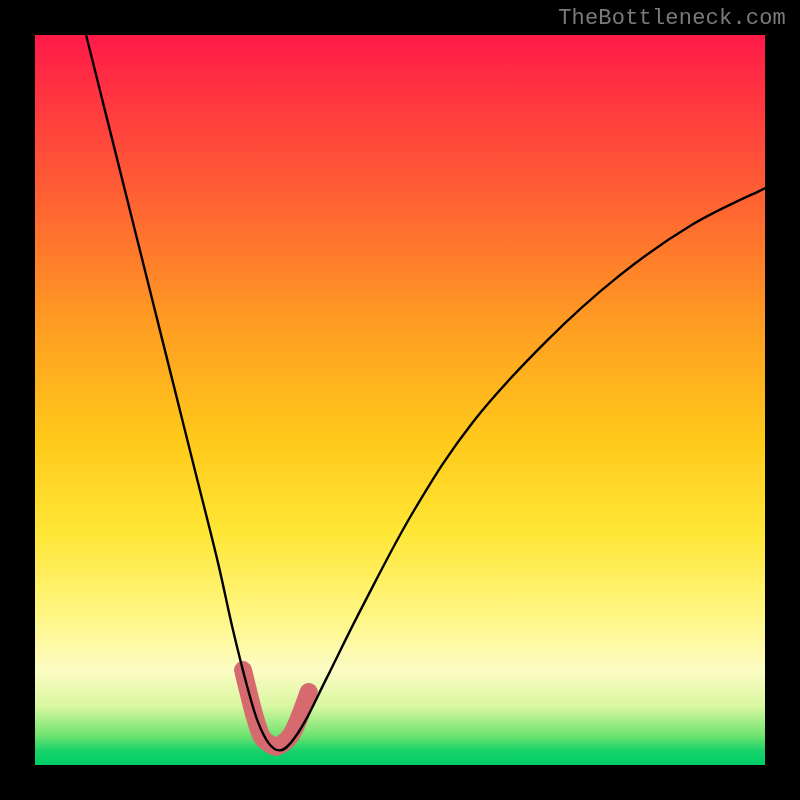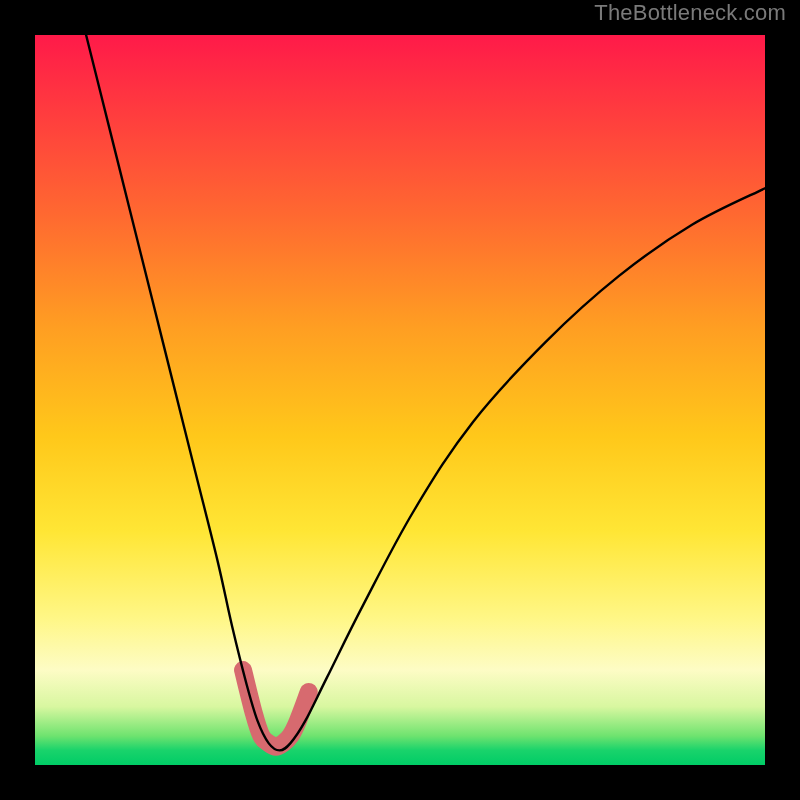--- a/index.html
+++ b/index.html
@@ -35,23 +35,23 @@
   .svg-layer {
     position: absolute;
     left: 0;
     top: 0;
     width: 730px;
     height: 730px;
     overflow: visible;
   }
   .watermark {
     position: absolute;
-    top: 0;
+    top: 6px;
     right: 14px;
-    font-family: Liberation Sans, sans-serif;
+    font-family: Liberation Mono, monospace;
     font-size: 22px;
     color: #7a7a7a;
     letter-spacing: 0.2px;
     user-select: none;
   }
 </style>
 </head>
 <body>
 
 <div class="frame">

